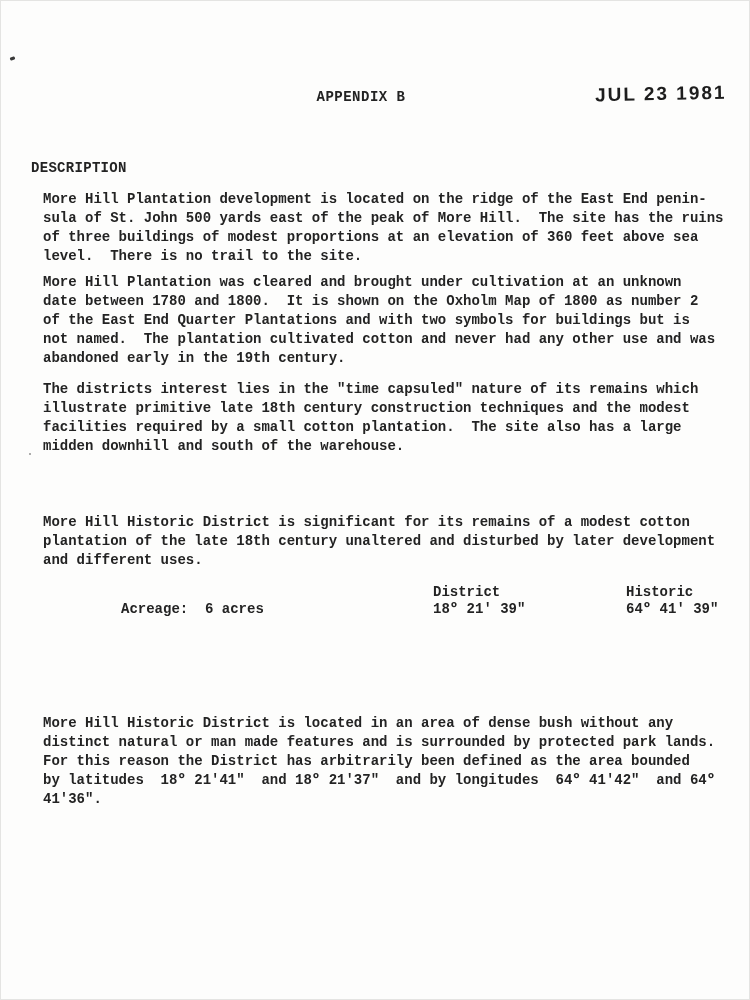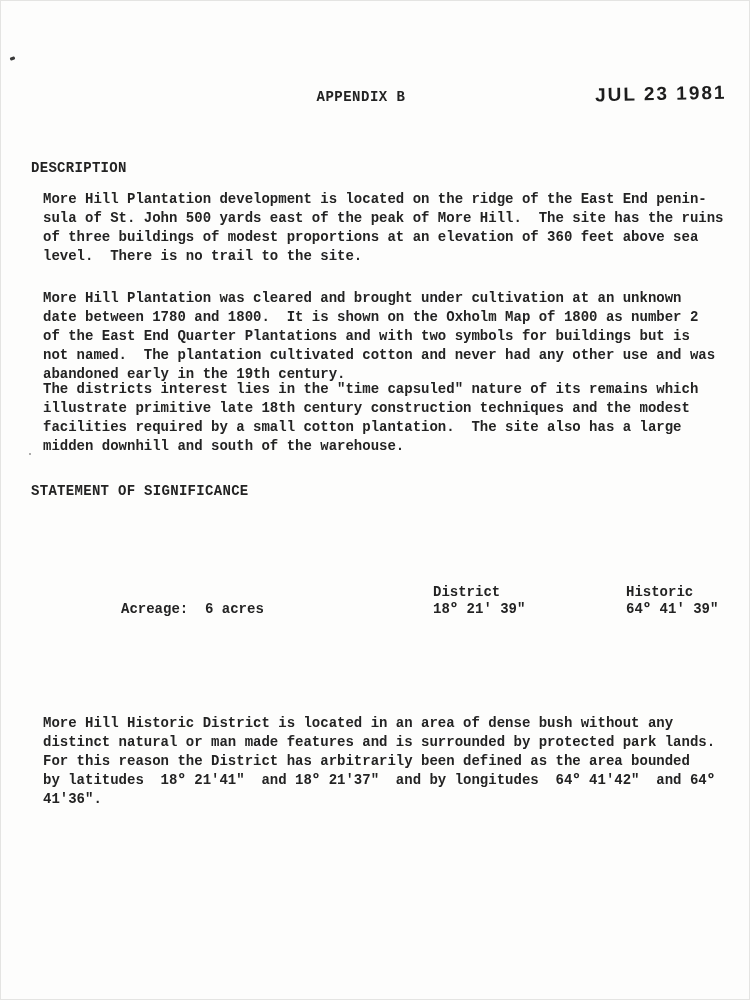--- a/index.html
+++ b/index.html
@@ -70,31 +70,33 @@
     <div>APPENDIX B</div>
   </div>
 
   <div class="abs stamp">JUL 23 1981</div>
 
   <div class="abs heading" style="top:158px">DESCRIPTION</div>
   <div class="abs para" style="top:189px">More Hill Plantation development is located on the ridge of the East End penin-
 sula of St. John 500 yards east of the peak of More Hill.  The site has the ruins
 of three buildings of modest proportions at an elevation of 360 feet above sea
 level.  There is no trail to the site.</div>
-  <div class="abs para" style="top:288px">More Hill Plantation was cleared and brought under cultivation at an unknown
+  <div class="abs para" style="top:272px">More Hill Plantation was cleared and brought under cultivation at an unknown
 date between 1780 and 1800.  It is shown on the Oxholm Map of 1800 as number 2
 of the East End Quarter Plantations and with two symbols for buildings but is
 not named.  The plantation cultivated cotton and never had any other use and was
 abandoned early in the 19th century.</div>
   <div class="abs para" style="top:379px">The districts interest lies in the "time capsuled" nature of its remains which
 illustrate primitive late 18th century construction techniques and the modest
 facilities required by a small cotton plantation.  The site also has a large
 midden downhill and south of the warehouse.</div>
 
-  <div class="abs heading" style="top:481px">STATEMENT OF SIGNIFICANCE</div>
+  <div class="abs para" style="top:512px">More Hill Historic District is significant for its remains of a modest cotton
+plantation of the late 18th century unaltered and disturbed by later development
+and different uses.</div>
 
   <div class="abs coord" style="left:432px; top:582px">District</div>
   <div class="abs coord" style="left:625px; top:582px">Historic</div>
   <div class="abs coord" style="left:120px; top:599px">Acreage:  6 acres</div>
   <div class="abs coord" style="left:432px; top:599px">18º 21' 39"</div>
   <div class="abs coord" style="left:625px; top:599px">64º 41' 39"</div>
 
 
   <div class="abs para" style="top:713px">More Hill Historic District is located in an area of dense bush without any
 distinct natural or man made features and is surrounded by protected park lands.

